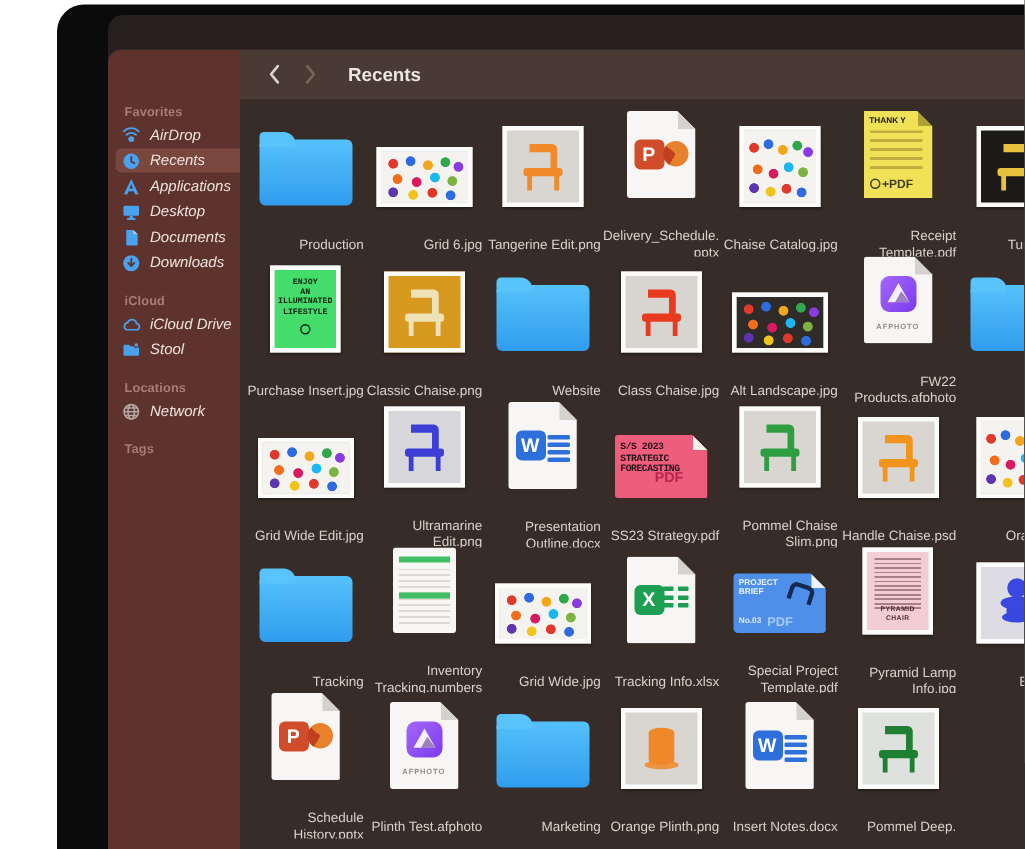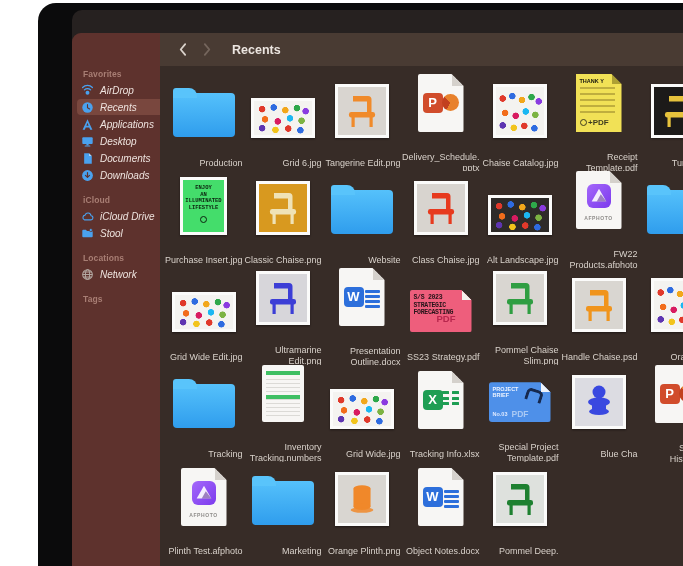--- a/index.html
+++ b/index.html
@@ -533,20 +533,31 @@
           <div class="thumb" data-name="file-thumbnail">
             <div class="poster brief" data-name="pdf-brief-thumbnail">
               <span class="b-ring" data-name="brief-logo"></span>
               <span class="b-t" data-name="poster-text">PROJECT<br>BRIEF</span>
               <span class="b-no" data-name="brief-number">No.03</span>
               <span class="b-pdf" data-name="pdf-badge">PDF</span>
             </div>
           </div>
           <div class="flabel" data-name="file-label">Special Project Template.pdf</div>
         </div>
+        <div class="cell" data-name="file-pyramid-lamp-info-jpg">
+          <div class="thumb" data-name="file-thumbnail">
+            <div class="frame portrait" data-name="image-thumbnail">
+              <div class="poster pyr" style="width:100%;height:100%">
+                <span class="p-lines" data-name="poster-lines"></span>
+                <span class="p-t" data-name="poster-text">PYRAMID<br>CHAIR</span>
+              </div>
+            </div>
+          </div>
+          <div class="flabel" data-name="file-label">Pyramid Lamp Info.jpg</div>
+        </div>
         <div class="cell" data-name="file-blue-cha">
           <div class="thumb" data-name="file-thumbnail">
             <div class="frame square" style="background:#dcdce2" data-name="image-thumbnail">
               <svg viewBox="0 0 40 40" width="40" height="40" data-name="sculpture-graphic">
                 <circle cx="20" cy="10" r="6.5" fill="#3948e0"></circle>
                 <ellipse cx="20" cy="20" rx="11" ry="4.5" fill="#3948e0"></ellipse>
                 <rect x="13" y="20" width="14" height="9" fill="#3948e0"></rect>
                 <ellipse cx="20" cy="29.5" rx="10" ry="3.5" fill="#3948e0"></ellipse>
               </svg>
             </div>
@@ -600,21 +611,21 @@
             <div class="page" data-name="word-file-icon">
               <span class="appsq sq-word" data-name="word-logo">W</span>
               <span class="doclines" data-name="text-lines-glyph">
                 <i></i>
                 <i></i>
                 <i></i>
                 <i></i>
               </span>
             </div>
           </div>
-          <div class="flabel" data-name="file-label">Object Notes.docx</div>
+          <div class="flabel" data-name="file-label">Insert Notes.docx</div>
         </div>
         <div class="cell" data-name="file-pommel-deep">
           <div class="thumb" data-name="file-thumbnail">
             <div class="frame square" style="background:#dee1dd" data-name="image-thumbnail">
               <svg viewBox="0 0 40 40" width="40" height="40" data-name="chair-graphic">
                 <path fill="#1e8030" d="M11 5 h15 a3.5 3.5 0 0 1 3.5 3.5 V22 h-4.5 V10.5 H11 z"></path>
                 <rect fill="#1e8030" x="7" y="21" width="26" height="5.5" rx="2.2"></rect>
                 <rect fill="#1e8030" x="9.5" y="26" width="3.2" height="10"></rect>
                 <rect fill="#1e8030" x="27.5" y="26" width="3.2" height="10"></rect>
               </svg>

